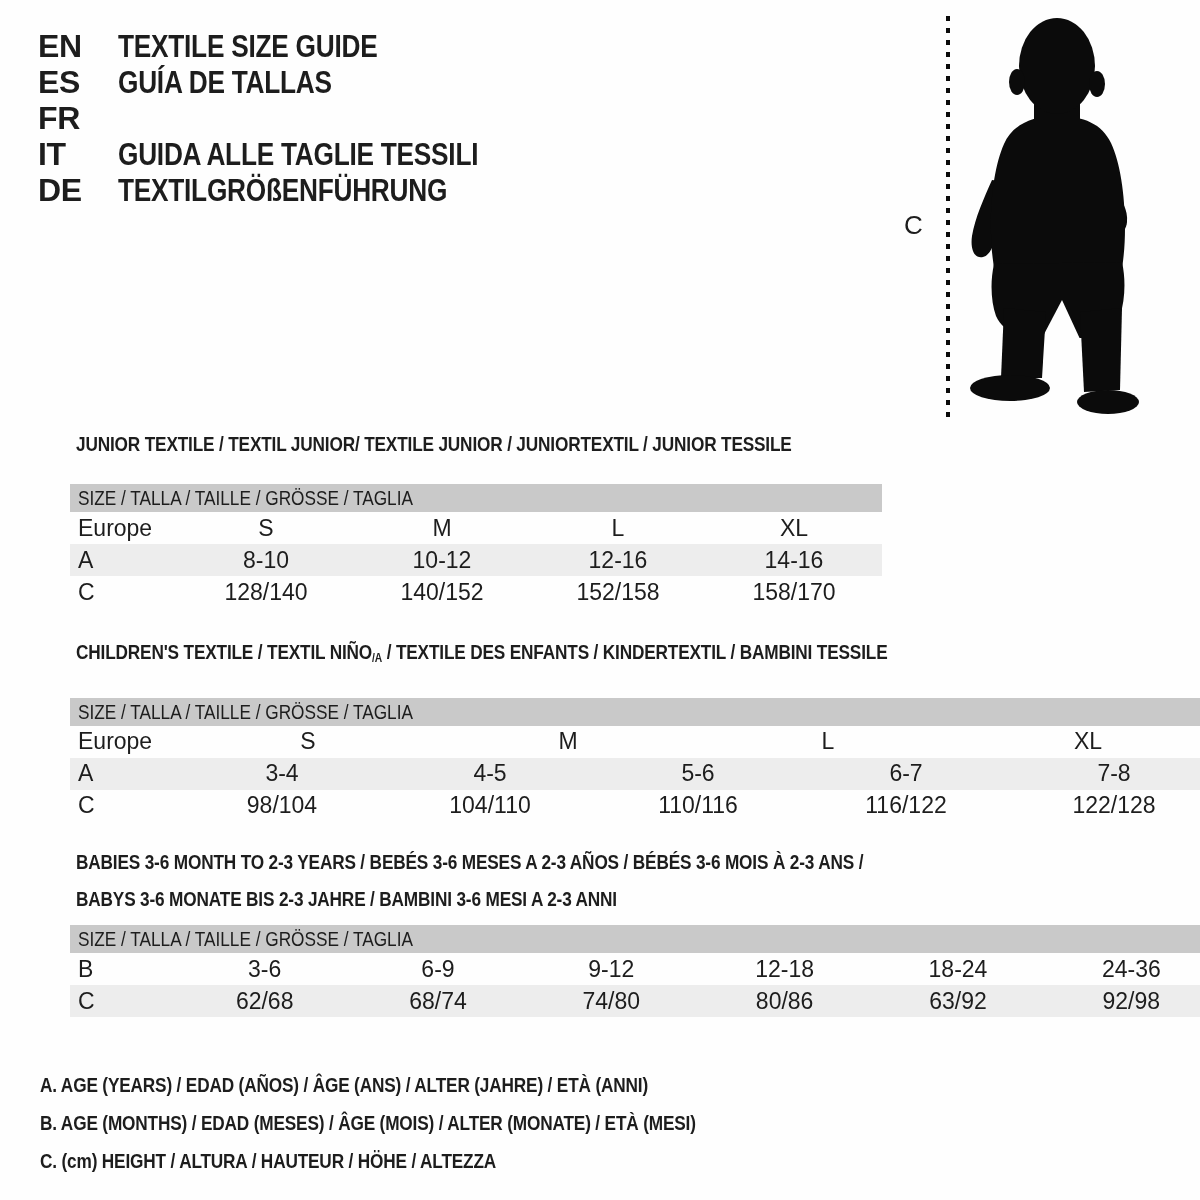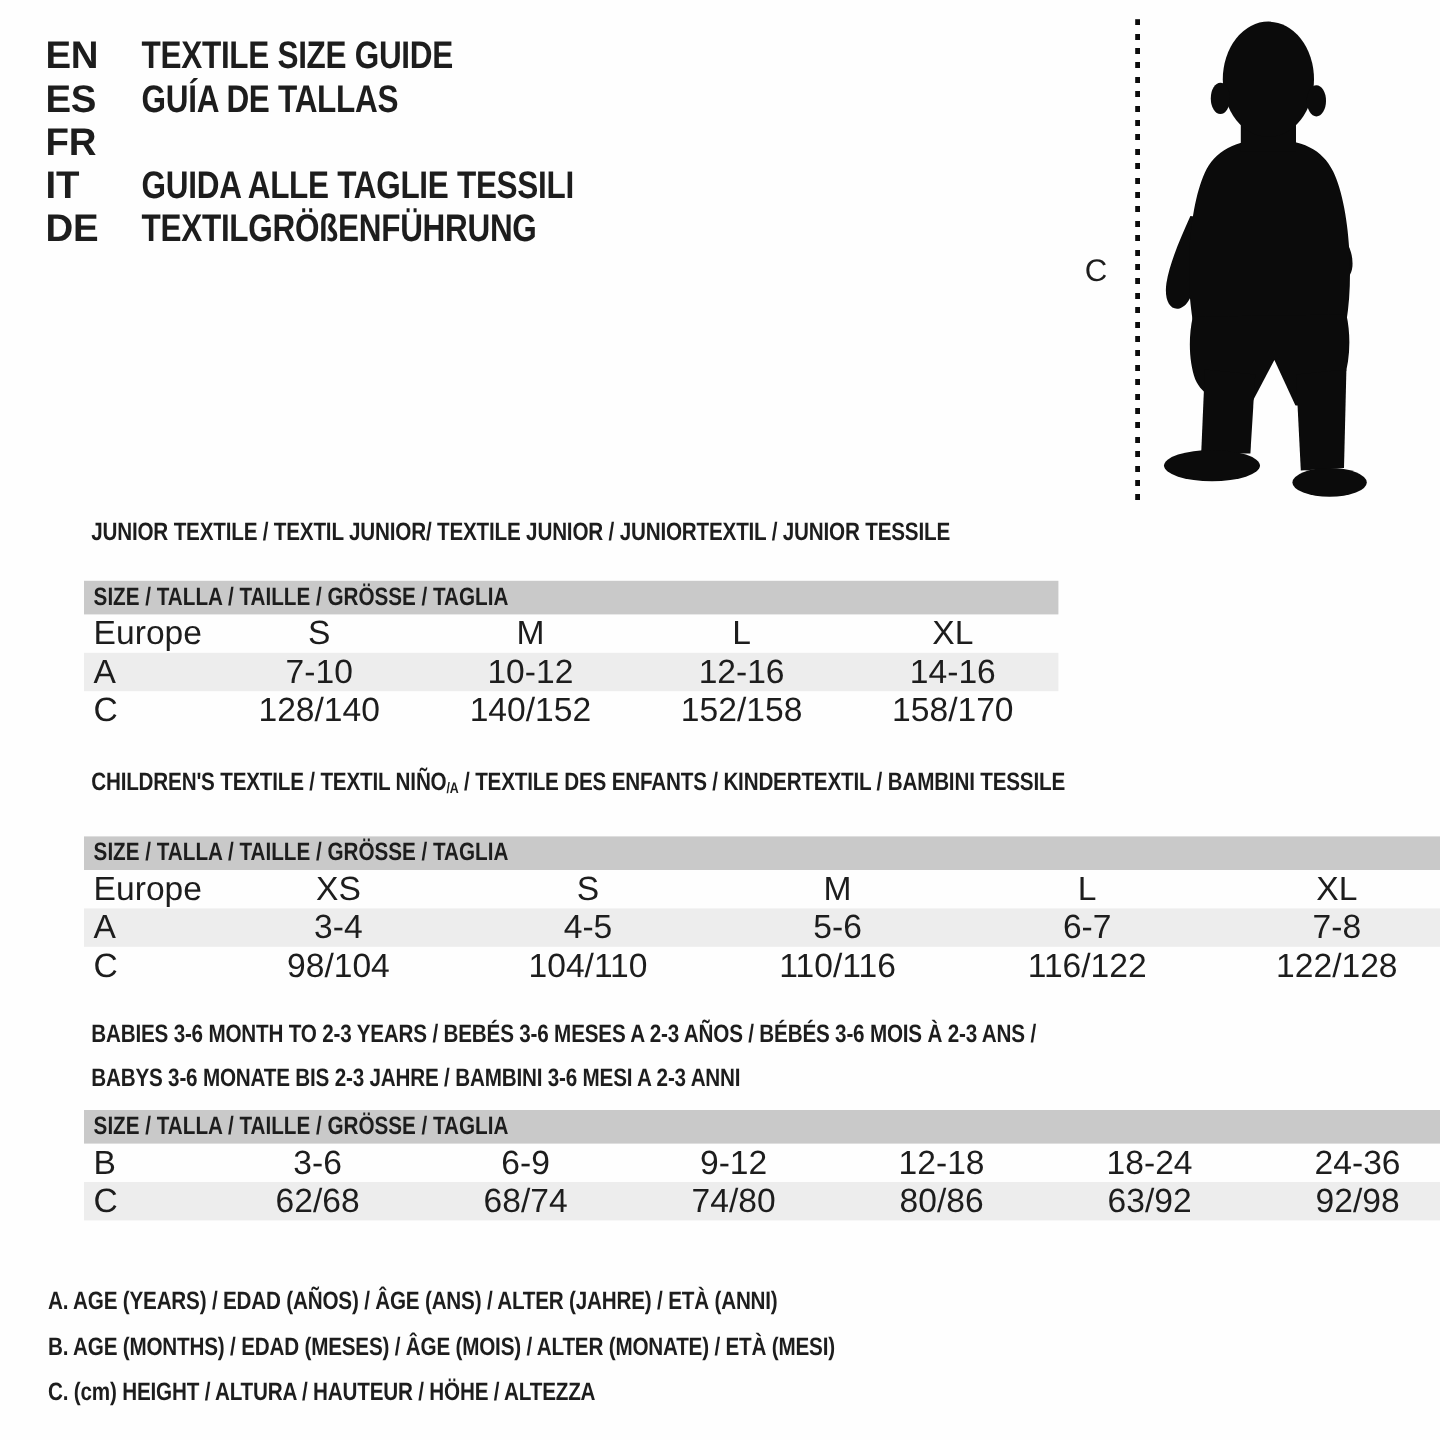--- a/index.html
+++ b/index.html
@@ -32,22 +32,22 @@
   .sec-babies{top:843px;}
   .sec-title{margin:0; padding-left:6px; font-size:21px; font-weight:bold;
     line-height:22px; letter-spacing:-0.2px;}
   .sec-babies .sec-title div{line-height:37px;}
   .sub{font-size:0.6em; vertical-align:-0.22em;}
 
   .size-table{margin-top:29px; width:1148px;}
   .sec-junior .size-table{width:812px;}
   .sec-babies .size-table{margin-top:8px;}
   .thead{height:28px; background:var(--bar); display:flex; align-items:center;
-    padding-left:8px; font-size:21px; font-weight:bold; box-sizing:border-box;}
-  .trow{display:flex; height:32px; align-items:center; font-size:28px;justify-content:center;}
+    padding-left:8px; font-size:21px; font-weight:normal; box-sizing:border-box;}
+  .trow{display:flex; height:32px; align-items:center; font-size:23px;}
   .trow.shaded{background:var(--shade);}
   .cell{display:block;}
   .label-cell{width:100px; padding-left:8px; box-sizing:content-box;}
   .cell.val{flex:1; text-align:center;}
 
   
   .legend{position:absolute; left:34px; top:1066px;}
   .legend-line{line-height:38px; font-size:21px; font-weight:bold; padding-left:6px; letter-spacing:-0.2px;}
 </style>
 </head>
@@ -118,21 +118,21 @@
   <div class="trow">
     <span class="cell label-cell"><span>Europe</span></span>
   <span class="cell val"><span>S</span></span>
               <span class="cell val"><span>M</span></span>
               <span class="cell val"><span>L</span></span>
               <span class="cell val"><span>XL</span></span>
             </div>
 
   <div class="trow shaded">
     <span class="cell label-cell"><span>A</span></span>
-  <span class="cell val"><span>7-10</span></span>
+  <span class="cell val"><span>8-10</span></span>
               <span class="cell val"><span>10-12</span></span>
               <span class="cell val"><span>12-16</span></span>
               <span class="cell val"><span>14-16</span></span>
             </div>
 
   <div class="trow">
     <span class="cell label-cell"><span>C</span></span>
   <span class="cell val"><span>128/140</span></span>
               <span class="cell val"><span>140/152</span></span>
               <span class="cell val"><span>152/158</span></span>
@@ -144,21 +144,20 @@
 
   <section class="size-section sec-children">
     <h2 class="sec-title"><span class="squish"><div><span>CHILDREN'S TEXTILE / TEXTIL NIÑO</span><span class="sub">/A</span><span> / TEXTILE DES ENFANTS / KINDERTEXTIL / BAMBINI TESSILE</span></div></span></h2>
     <div class="size-table">
       <div class="thead">
             <span class="squish">SIZE / TALLA / TAILLE / GRÖSSE / TAGLIA</span>
           </div>
       <div class="tbody">
   <div class="trow">
     <span class="cell label-cell"><span>Europe</span></span>
-  <span class="cell val"><span>XS</span></span>
               <span class="cell val"><span>S</span></span>
               <span class="cell val"><span>M</span></span>
               <span class="cell val"><span>L</span></span>
               <span class="cell val"><span>XL</span></span>
             </div>
 
   <div class="trow shaded">
     <span class="cell label-cell"><span>A</span></span>
   <span class="cell val"><span>3-4</span></span>
               <span class="cell val"><span>4-5</span></span>

